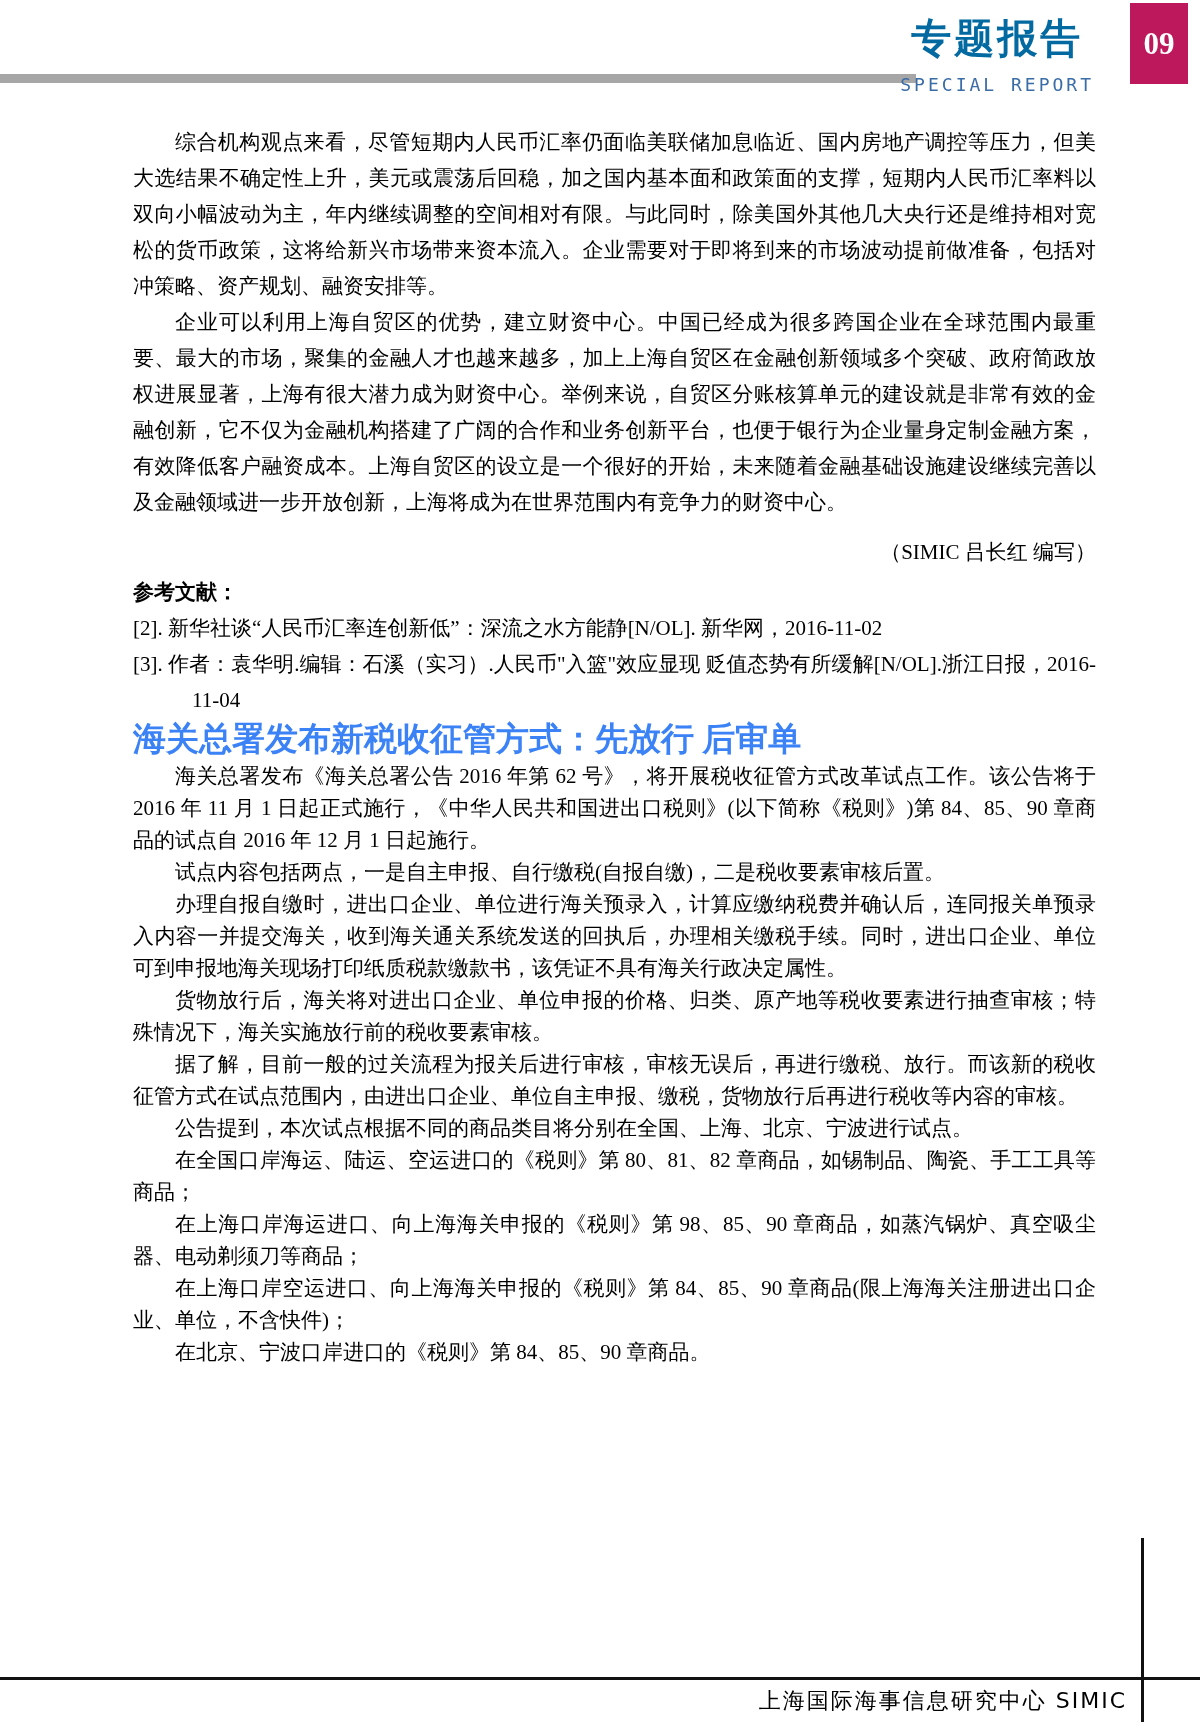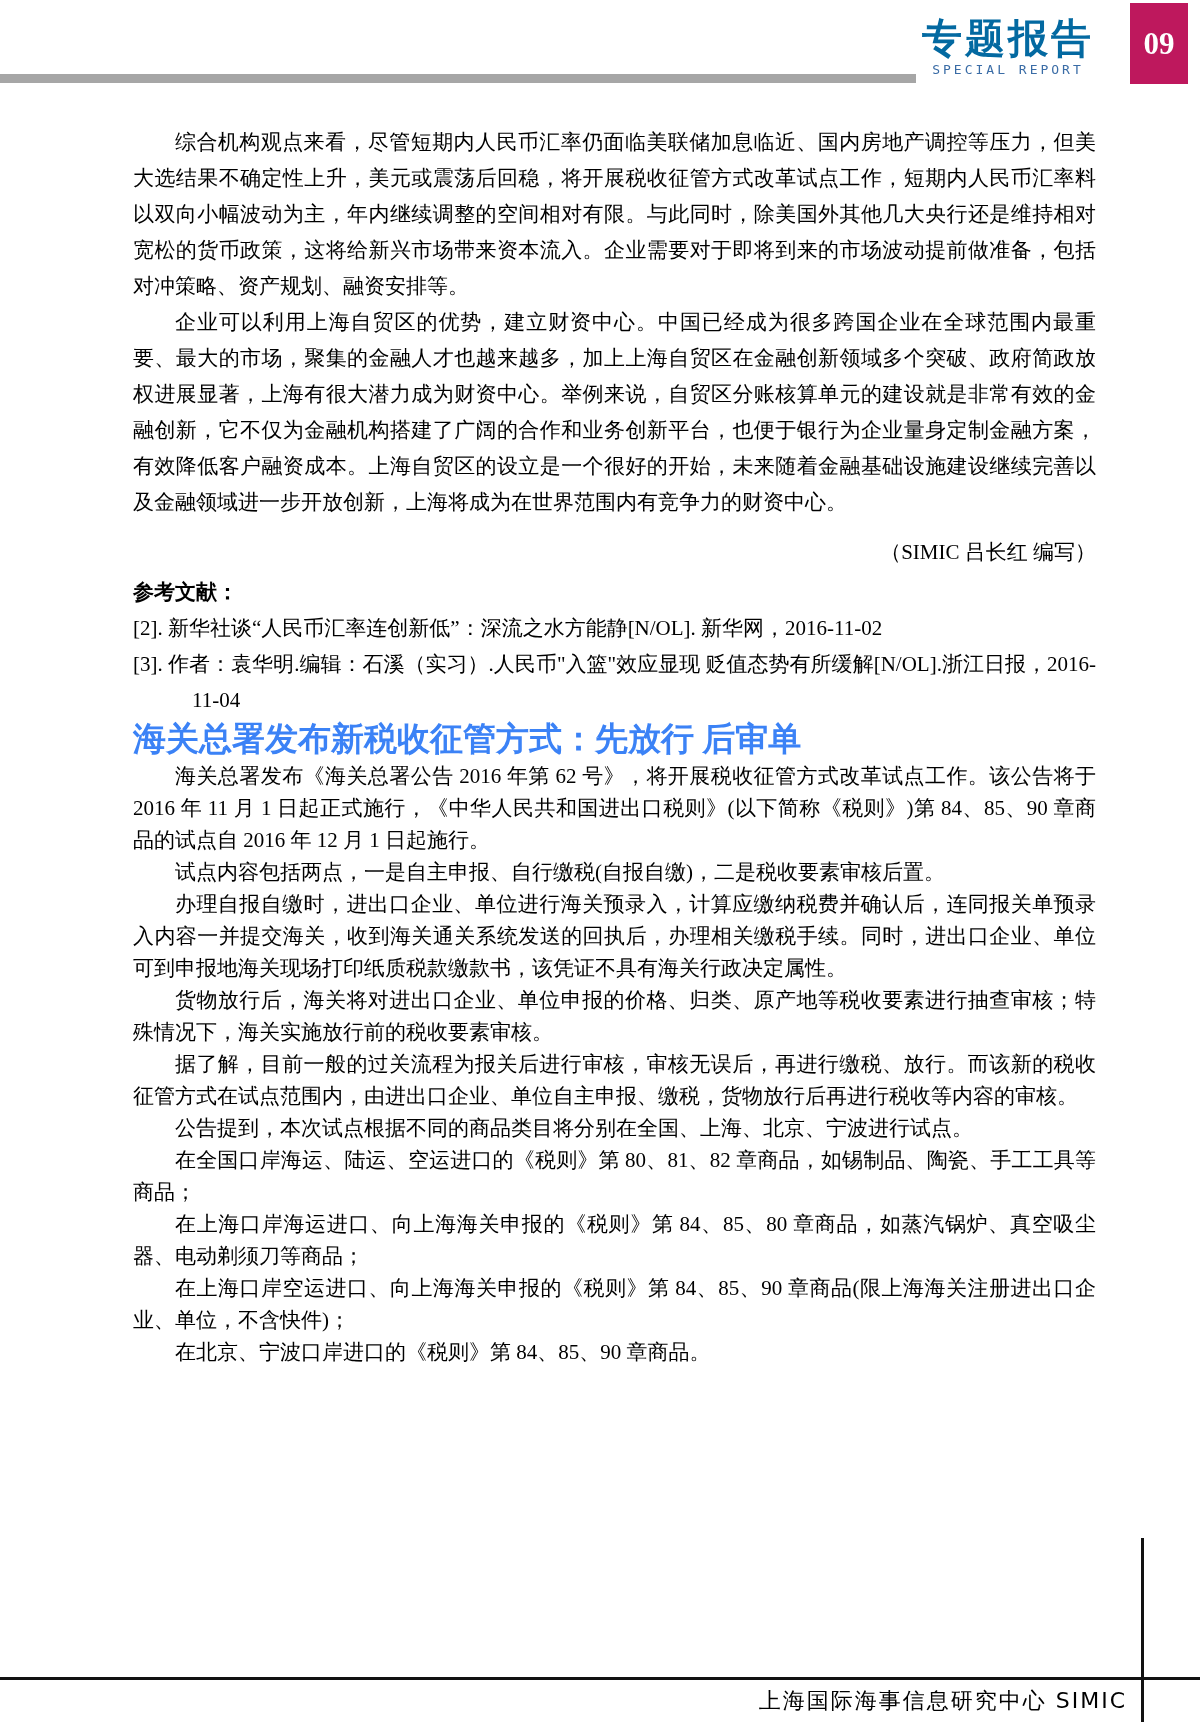--- a/index.html
+++ b/index.html
@@ -11,21 +11,21 @@
 
   
   .gray-bar { position:absolute; left:0; top:74px; width:916px; height:9px; background:#a6a6a6; }
   .header-block { position:absolute; top:16px; right:106px; text-align:center; }
   .header-cn {
     font-family:"DejaVu Sans","Liberation Sans",sans-serif;
     font-size:40px; line-height:44px; letter-spacing:3px; color:#0369a1; font-weight:bold;
   }
   .header-en {
     font-family:"DejaVu Sans Mono","Liberation Mono",monospace;
-    font-size:13px; letter-spacing:3px; color:#3a6ca6; margin-top:2px;
+    font-size:18px; letter-spacing:3px; color:#3a6ca6; margin-top:14px;text-align:right;
   }
   .page-badge {
     position:absolute; left:1130px; top:3px; width:58px; height:81px;
     background:#be185d; color:#ffffff;
     display:flex; align-items:center; justify-content:center;
     font-family:"Liberation Serif","DejaVu Serif",serif; font-weight:bold; font-size:31px;
   }
 
   
   .content { position:absolute; left:133px; top:124px; width:963px; font-size:21px; }
@@ -58,39 +58,39 @@
 
   <div class="gray-bar"></div>
   <div class="header-block">
     <div class="header-cn">专题报告</div>
     <div class="header-en">SPECIAL REPORT</div>
   </div>
   <div class="page-badge">09</div>
 
   <div class="content">
 
-    <p class="s1 indent">综合机构观点来看，尽管短期内人民币汇率仍面临美联储加息临近、国内房地产调控等压力，但美大选结果不确定性上升，美元或震荡后回稳，将开展税收征管方式改革试点工作，短期内人民币汇率料以双向小幅波动为主，年内继续调整的空间相对有限。与此同时，除美国外其他几大央行还是维持相对宽松的货币政策，这将给新兴市场带来资本流入。企业需要对于即将到来的市场波动提前做准备，包括对冲策略、资产规划、融资安排等。</p>
+    <p class="s1 indent">综合机构观点来看，尽管短期内人民币汇率仍面临美联储加息临近、国内房地产调控等压力，但美大选结果不确定性上升，美元或震荡后回稳，加之国内基本面和政策面的支撑，短期内人民币汇率料以双向小幅波动为主，年内继续调整的空间相对有限。与此同时，除美国外其他几大央行还是维持相对宽松的货币政策，这将给新兴市场带来资本流入。企业需要对于即将到来的市场波动提前做准备，包括对冲策略、资产规划、融资安排等。</p>
     <p class="s1 indent">企业可以利用上海自贸区的优势，建立财资中心。中国已经成为很多跨国企业在全球范围内最重要、最大的市场，聚集的金融人才也越来越多，加上上海自贸区在金融创新领域多个突破、政府简政放权进展显著，上海有很大潜力成为财资中心。举例来说，自贸区分账核算单元的建设就是非常有效的金融创新，它不仅为金融机构搭建了广阔的合作和业务创新平台，也便于银行为企业量身定制金融方案，有效降低客户融资成本。上海自贸区的设立是一个很好的开始，未来随着金融基础设施建设继续完善以及金融领域进一步开放创新，上海将成为在世界范围内有竞争力的财资中心。</p>
 
     <p class="attribution">（SIMIC  吕长红  编写）</p>
 
     <p class="refs-heading">参考文献：</p>
     <p class="ref">[2].  新华社谈“人民币汇率连创新低”：深流之水方能静[N/OL].  新华网，2016-11-02</p>
     <p class="ref">[3].  作者：袁华明.编辑：石溪（实习）.人民币"入篮"效应显现  贬值态势有所缓解[N/OL].浙江日报，2016-11-04</p>
 
     <p class="a2-title">海关总署发布新税收征管方式：先放行  后审单</p>
 
     <p class="s2 indent">海关总署发布《海关总署公告 2016 年第 62 号》，将开展税收征管方式改革试点工作。该公告将于 2016 年 11 月 1 日起正式施行，《中华人民共和国进出口税则》(以下简称《税则》)第 84、85、90 章商品的试点自 2016 年 12 月 1 日起施行。</p>
     <p class="s2 indent">试点内容包括两点，一是自主申报、自行缴税(自报自缴)，二是税收要素审核后置。</p>
     <p class="s2 indent">办理自报自缴时，进出口企业、单位进行海关预录入，计算应缴纳税费并确认后，连同报关单预录入内容一并提交海关，收到海关通关系统发送的回执后，办理相关缴税手续。同时，进出口企业、单位可到申报地海关现场打印纸质税款缴款书，该凭证不具有海关行政决定属性。</p>
     <p class="s2 indent">货物放行后，海关将对进出口企业、单位申报的价格、归类、原产地等税收要素进行抽查审核；特殊情况下，海关实施放行前的税收要素审核。</p>
     <p class="s2 indent">据了解，目前一般的过关流程为报关后进行审核，审核无误后，再进行缴税、放行。而该新的税收征管方式在试点范围内，由进出口企业、单位自主申报、缴税，货物放行后再进行税收等内容的审核。</p>
     <p class="s2 indent">公告提到，本次试点根据不同的商品类目将分别在全国、上海、北京、宁波进行试点。</p>
     <p class="s2 indent">在全国口岸海运、陆运、空运进口的《税则》第 80、81、82 章商品，如锡制品、陶瓷、手工工具等商品；</p>
-    <p class="s2 indent">在上海口岸海运进口、向上海海关申报的《税则》第 84、85、80 章商品，如蒸汽锅炉、真空吸尘器、电动剃须刀等商品；</p>
+    <p class="s2 indent">在上海口岸海运进口、向上海海关申报的《税则》第 98、85、90 章商品，如蒸汽锅炉、真空吸尘器、电动剃须刀等商品；</p>
     <p class="s2 indent">在上海口岸空运进口、向上海海关申报的《税则》第 84、85、90 章商品(限上海海关注册进出口企业、单位，不含快件)；</p>
     <p class="s2 indent">在北京、宁波口岸进口的《税则》第 84、85、90 章商品。</p>
 
   </div>
 
   <div class="footer-rule"></div>
   <div class="footer-text">上海国际海事信息研究中心  SIMIC</div>
   <div class="vertical-rule"></div>
 
 </div>

